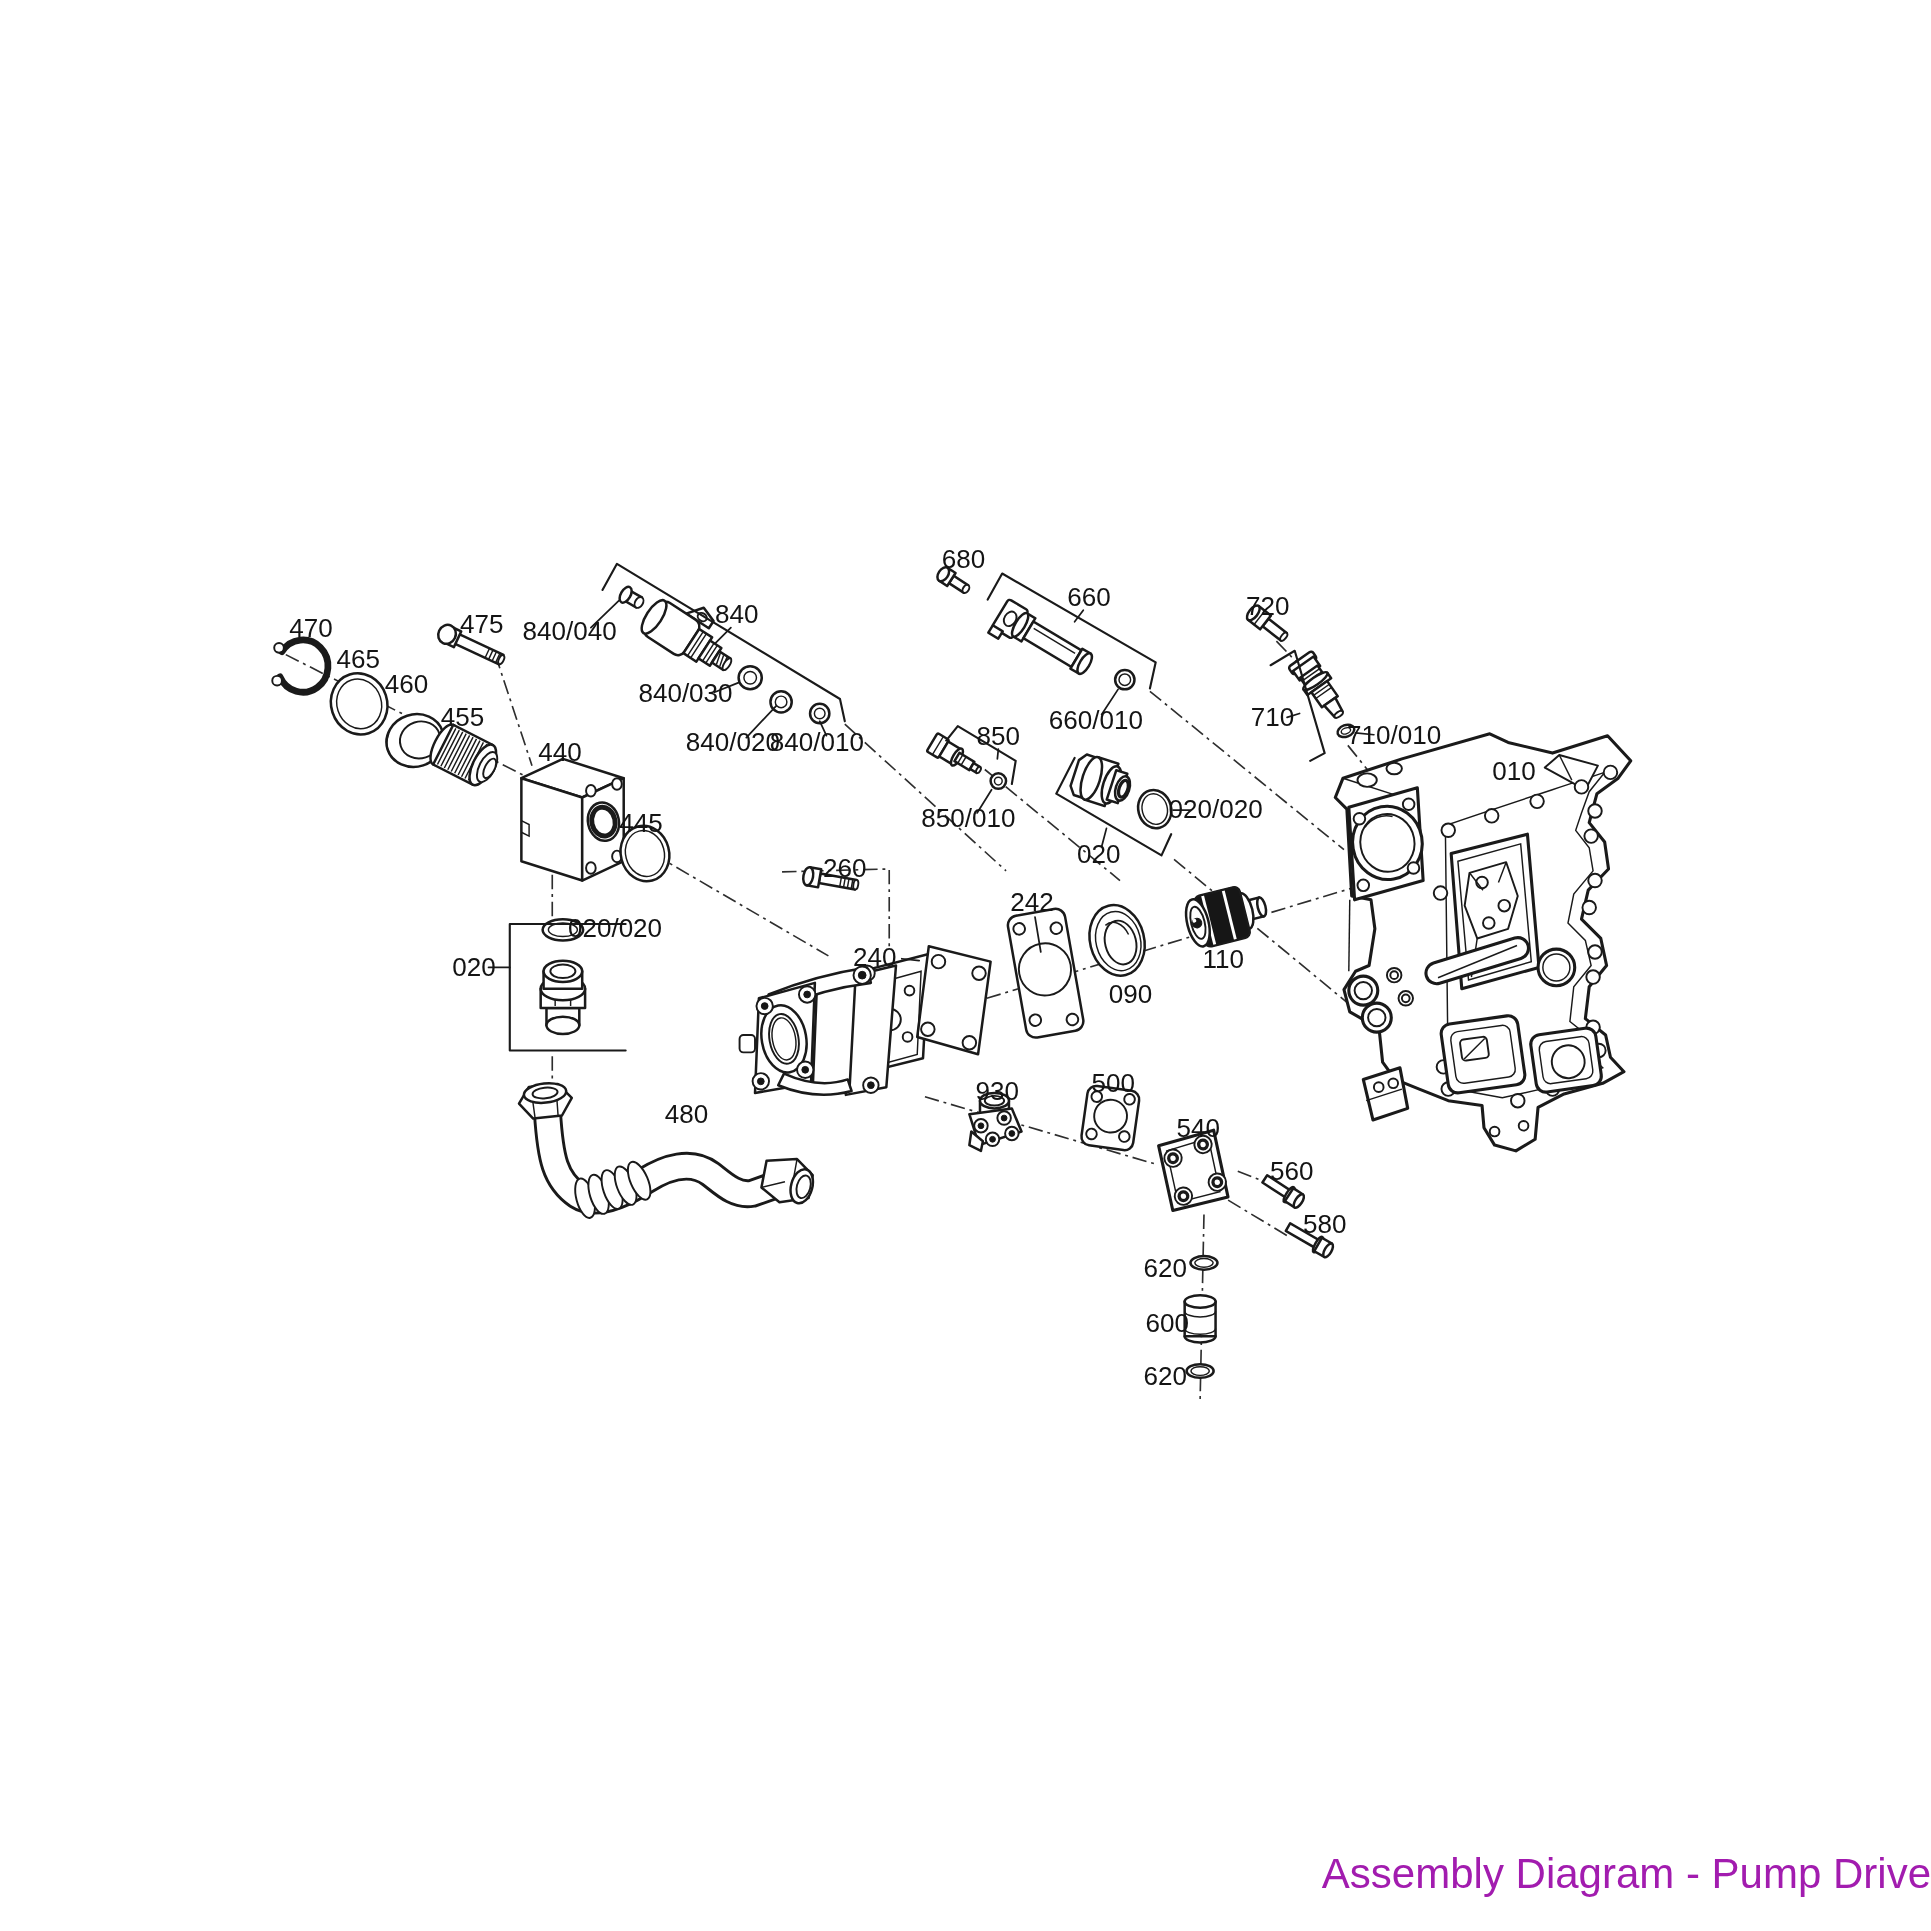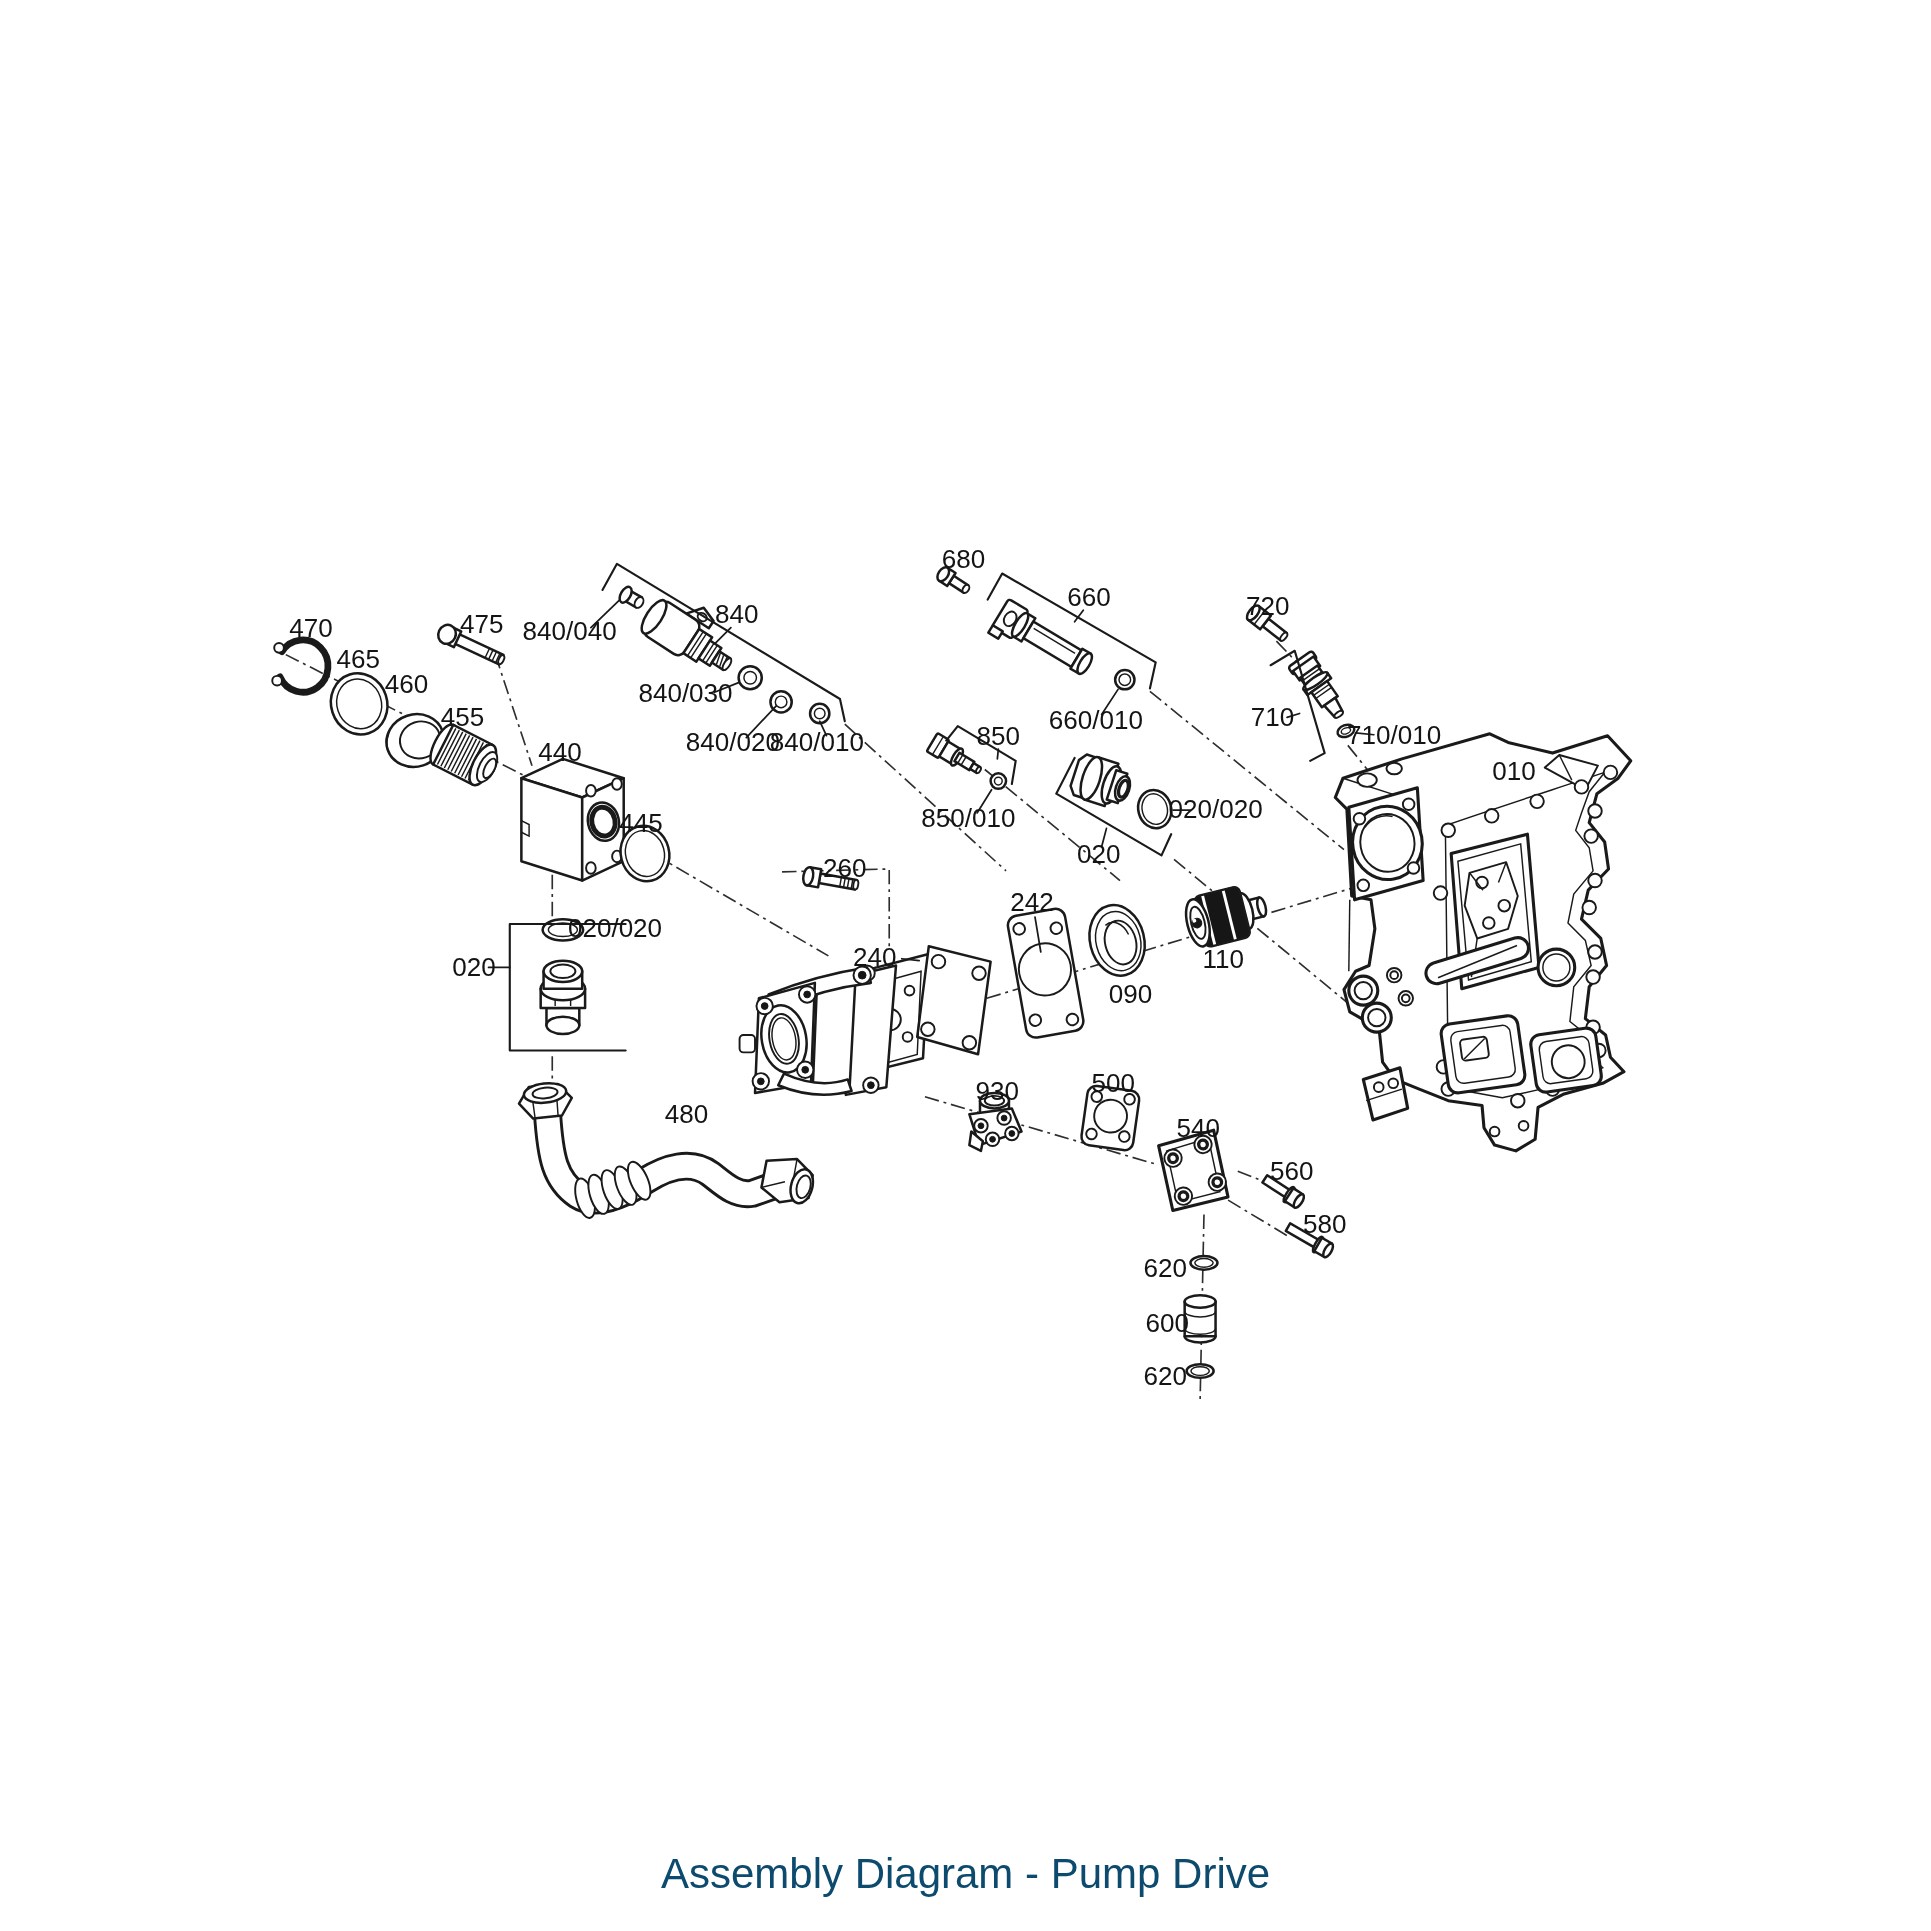--- a/index.html
+++ b/index.html
@@ -6,22 +6,22 @@
   svg{position:absolute;left:0;top:0}
   .ln{fill:none;stroke:#1a1a1a;stroke-width:2.6;stroke-linecap:round;stroke-linejoin:round}
   .l2{fill:none;stroke:#1a1a1a;stroke-width:1.8;stroke-linecap:round}
   .fw{fill:#fff;stroke:#1a1a1a;stroke-width:2.6;stroke-linejoin:round;stroke-linecap:round}
   .f2{stroke-width:2}
   .f3{stroke-width:3.2}
   .thin{fill:none;stroke:#1a1a1a;stroke-width:1.5}
   .cl{fill:none;stroke:#2e2e2e;stroke-width:1.7;stroke-dasharray:15 5 3 5}
   .dk{fill:#161616;stroke:#161616}
   .lbl{font:27px "Liberation Sans",sans-serif;fill:#141414;text-anchor:middle}
-  .ttl{position:absolute;left:0;right:0;top:1850px;text-align:center;
-       font:42px "Liberation Sans",sans-serif;color:#0c4a6e}
+  .ttl{position:absolute;left:0;right:0;top:1850px;text-align:right;
+       font:42px "Liberation Sans",sans-serif;color:#a21caf}
 </style>
 </head>
 <body>
 
 <svg width="1931" height="1931" viewBox="0 0 2000 2000">
 
   <g class="cl">
     <path d="M296,678 L560,812"></path>
     <path d="M513,678 L551,793"></path>
     <path d="M572,906 L572,952 M572,1094 L572,1146"></path>

